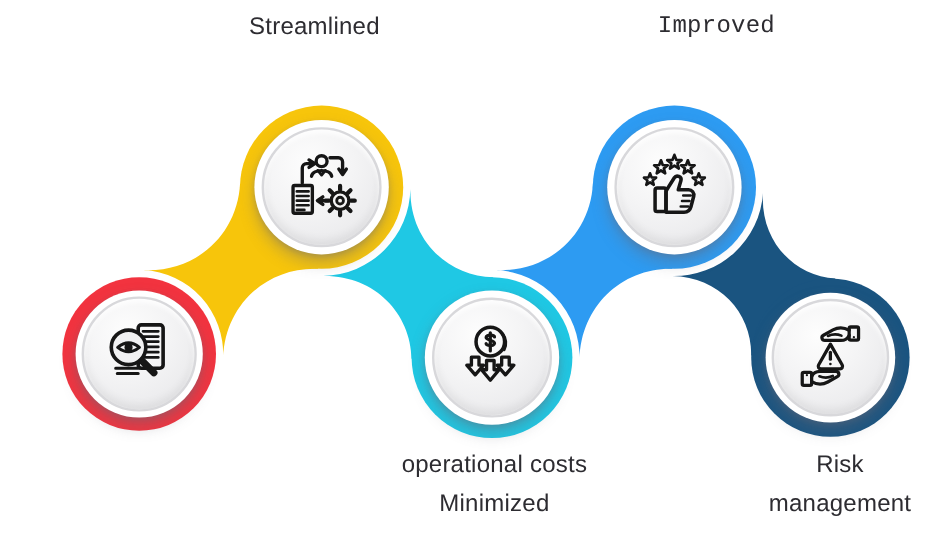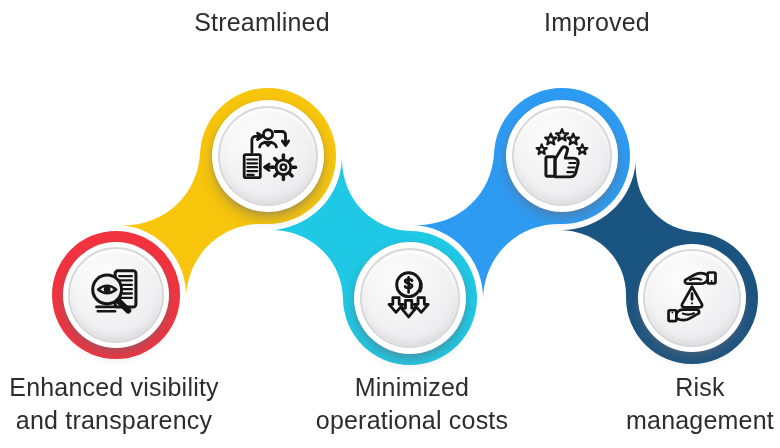--- a/index.html
+++ b/index.html
@@ -14,26 +14,26 @@
     display:flex;align-items:center;justify-content:center;z-index:2;
   }
   .inner{
     border-radius:50%;
     background:radial-gradient(circle at 38% 30%, #fdfdfd 0%, #f4f4f5 42%, #ebebed 76%, #e1e1e4 100%);
     border:2px solid #d8d8db;
     box-shadow:inset 0 3px 4px rgba(255,255,255,.9), inset 0 -4px 7px rgba(0,0,0,.06);
     display:flex;align-items:center;justify-content:center;
   }
   .icon{stroke:#161616;fill:none;stroke-width:4.5;stroke-linecap:round;stroke-linejoin:round;}
-  .label{position:absolute;text-align:center;font-size:25px;line-height:33px;color:var(--text,#2D2C31);z-index:3;letter-spacing:.2px;}
+  .label{position:absolute;text-align:center;font-size:20px;line-height:33px;color:var(--text,#2D2C31);z-index:3;letter-spacing:.2px;}
   .line{display:block;}
   .label-1{left:0;top:371px;width:228px;}
   .label-2{left:132px;top:6px;width:260px;}
   .label-3{left:282px;top:371px;width:260px;}
-  .label-4{left:437px;top:6px;width:320px;}
+  .label-4{left:437px;top:6px;width:320px;font-family:Liberation Mono, monospace;}
   .label-5{left:600px;top:371px;width:200px;}
 </style>
 </head>
 <body>
 
 <div class="stage">
 
   <svg id="ribbon" width="780" height="448" viewBox="0 0 780 448">
     <path id="conn-1" fill="#F7C50B" d="M 200.08 152.64 C 197.97 195.31 163.39 227.26 119.46 225.09 A 70.00 70.00 0 0 1 185.94 297.78 C 187.69 253.83 222.60 222.25 265.30 223.95 Z"></path>
     <path id="conn-2" fill="#1FC8E4" d="M 411.17 231.01 C 372.74 230.34 341.25 199.73 341.99 157.29 A 74.00 74.00 0 0 1 269.29 229.99 C 311.73 229.25 342.34 260.74 343.01 299.17 Z"></path>
@@ -121,30 +121,26 @@
         <path d="M73 16.5c-6.5-3.8-13.5-3.9-19.8-.4L41.5 22.6c-3.3 1.8-2 6.4 1.7 6.4h19.4c4.6 0 8.6-2.3 10.4-6.3" stroke-width="4"></path>
         <path d="M47 23.5c5.5-2.5 11-2.6 16.5-.4" stroke-width="3.2"></path>
         <rect x="15.5" y="68" width="11.5" height="16" rx="2" stroke-width="4"></rect>
         <circle cx="21.2" cy="71.5" r="1.4" fill="#161616" stroke="none"></circle>
         <path d="M27 79.5c6.5 3.8 13.5 3.9 19.8.4l11.7-6.5c3.3-1.8 2-6.4-1.7-6.4H37.4c-4.6 0-8.6 2.3-10.4 6.3" stroke-width="4"></path>
         <path d="M53 72.5c-5.5 2.5-11 2.6-16.5.4" stroke-width="3.2"></path>
       </svg>
     </div>
   </div>
 
-  <div class="label label-1">
-    <span class="line">Enhanced visibility</span>
-    <span class="line">and transparency</span>
-  </div>
   <div class="label label-2">
     <span class="line">Streamlined</span>
   </div>
   <div class="label label-3">
+    <span class="line">operational costs</span>
     <span class="line">Minimized</span>
-    <span class="line">operational costs</span>
   </div>
   <div class="label label-4">
     <span class="line">Improved</span>
   </div>
   <div class="label label-5">
     <span class="line">Risk</span>
     <span class="line">management</span>
   </div>
 
 </div>

